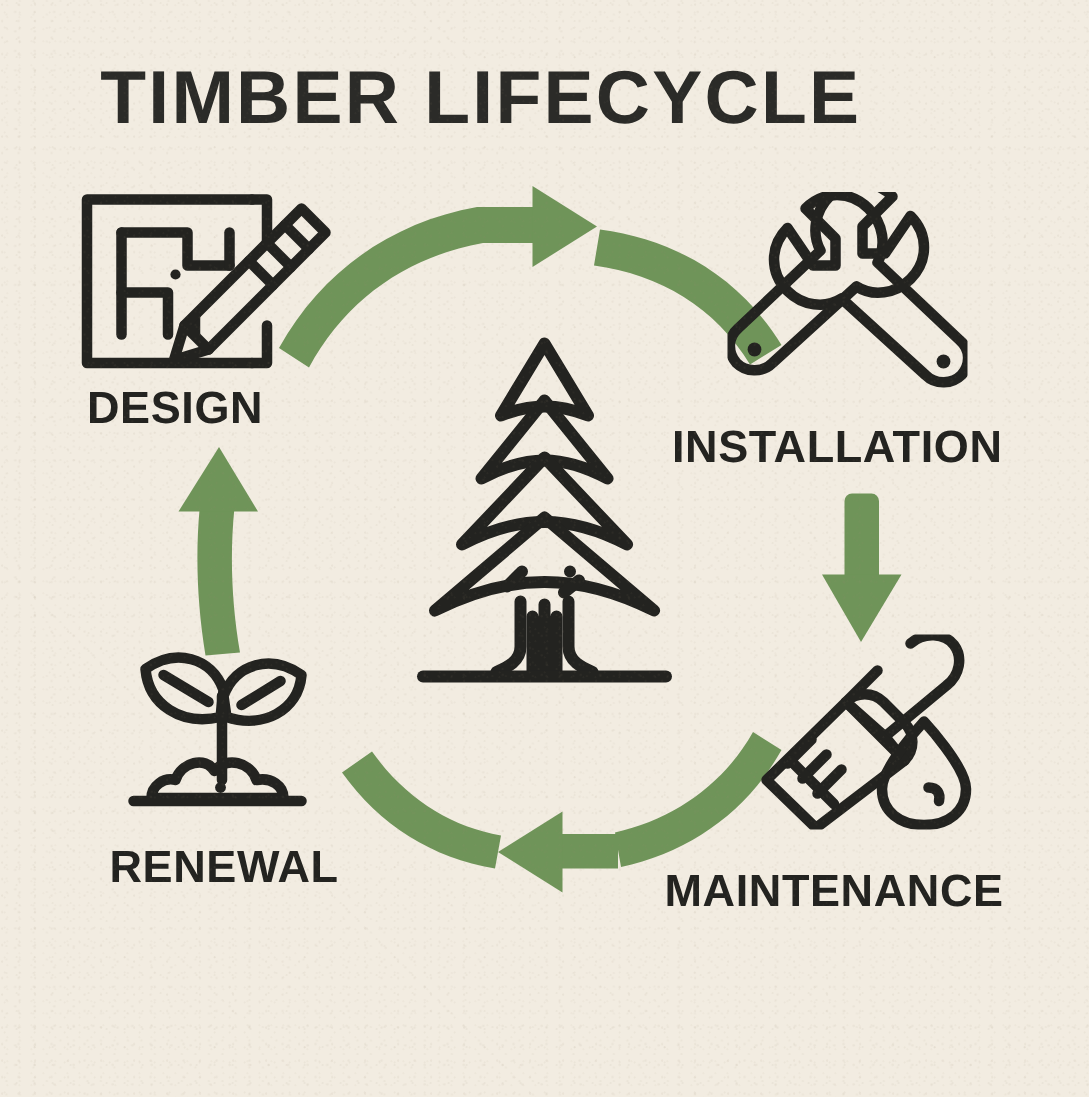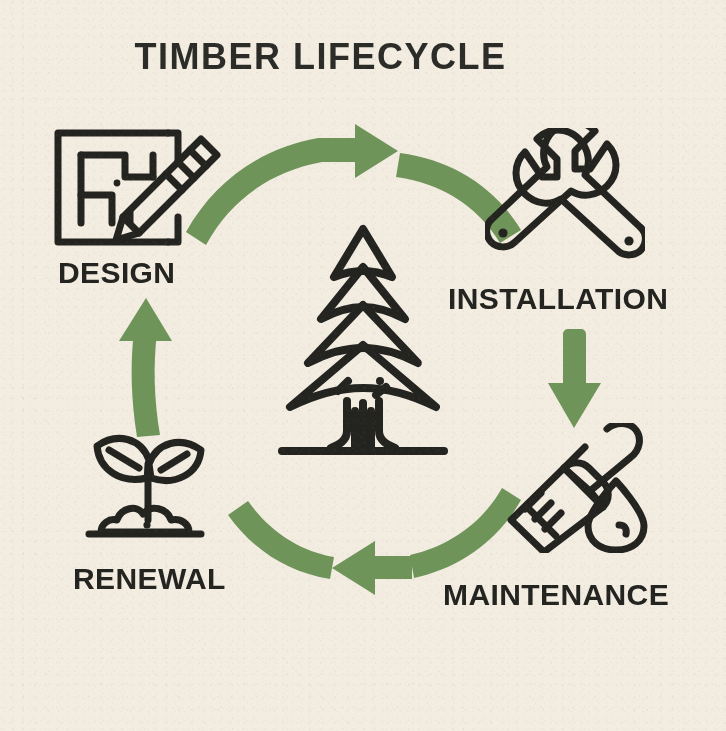--- a/index.html
+++ b/index.html
@@ -34,21 +34,21 @@
       radial-gradient(circle at 92% 17%, rgba(150,135,110,0.18) 0.5px, transparent 0.9px),
       radial-gradient(circle at 62% 44%, rgba(160,145,120,0.14) 0.5px, transparent 0.9px);
     background-size: 11px 11px, 9px 9px, 13px 13px, 10px 10px, 12px 12px, 8px 8px;
   }
   #title {
     position: absolute;
     left: 0;
     top: 36px;
     width: 641px;
     text-align: center;
-    font-size: 36px;
+    font-size: 50px;
     font-weight: bold;
     letter-spacing: 1.5px;
     color: #2b2b28;
     font-family: "Liberation Sans", sans-serif;
     white-space: nowrap;
   }
   .stage-label {
     position: absolute;
     font-size: 30px;
     font-weight: bold;

